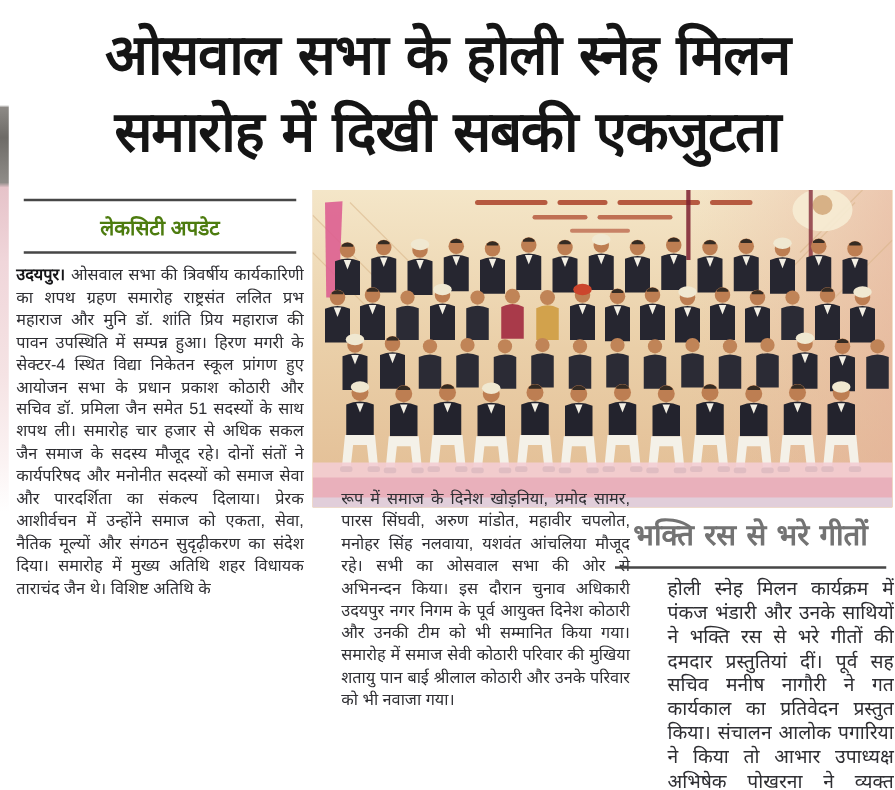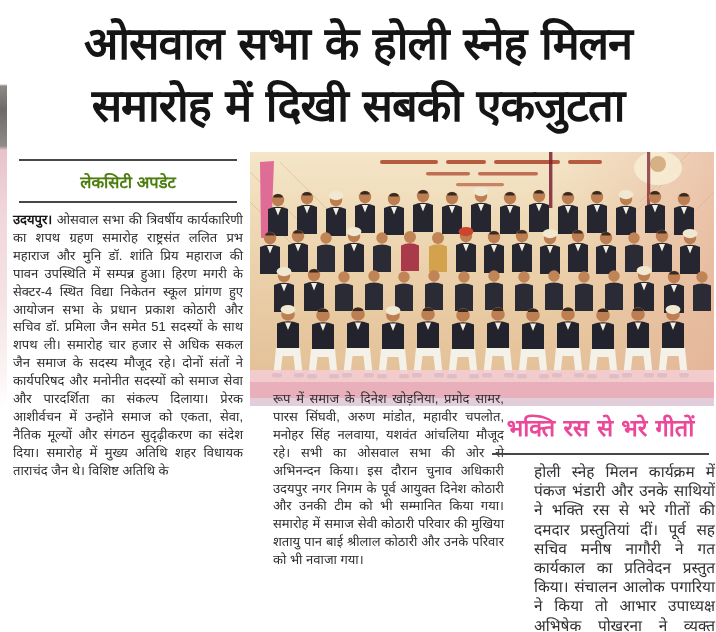--- a/index.html
+++ b/index.html
@@ -63,21 +63,21 @@
   .photo{left:250px;top:152px;width:464px;height:254px;overflow:hidden;background:#e9cfa9;}
   .photo svg{display:block;}
 
   
   .mid-col{left:249px;top:388px;width:231px;margin-left:24px;}
   .mid-col .body-text{margin-top:2px;}
 
   
   .right-col{left:486px;top:408px;width:229px;}
   .right-headline{
-    color:#ec4899;
+    color:#737373;
     font-weight:bold;font-size:23.5px;line-height:33px;
     text-align:center;margin-top:4px;
     font-family:"DejaVu Sans","Liberation Sans",sans-serif;
   }
   .right-col .rule{margin-top:8px;}
   .right-col .body-text{margin-top:7px;font-size:15.4px;line-height:19.2px;margin-left:48px;}
 </style>
 </head>
 <body>
 

